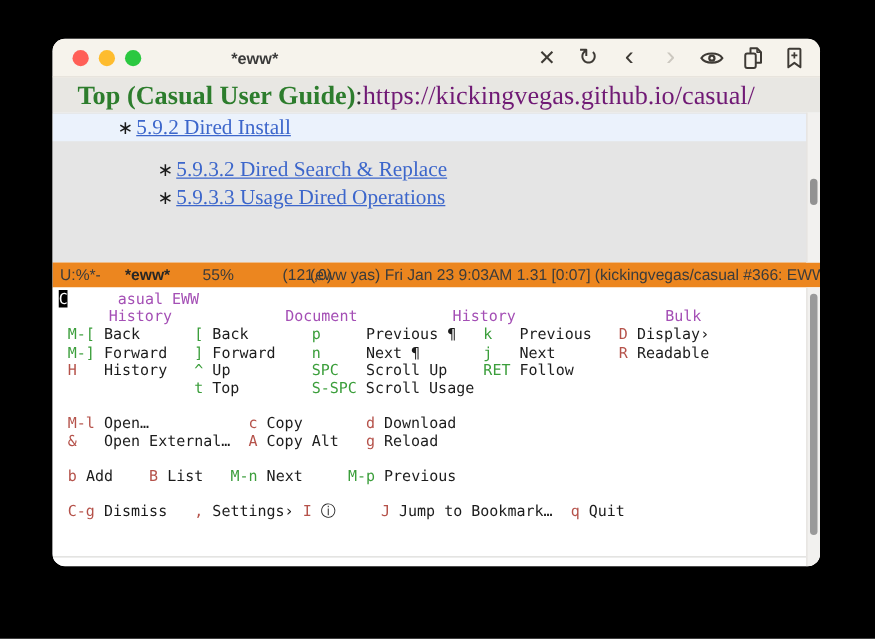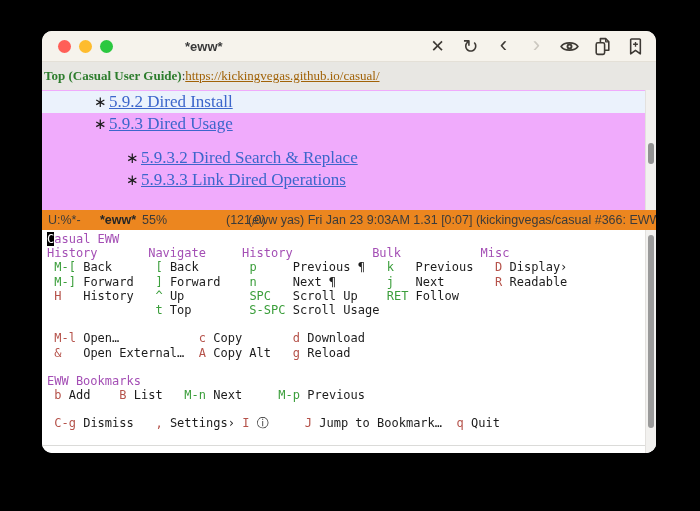--- a/index.html
+++ b/index.html
@@ -28,58 +28,58 @@
     display:flex;align-items:center;gap:12px;
   }
   .tool{width:21px;height:21px;display:flex;align-items:center;justify-content:center;
     color:#3e3a35;font-size:17px;line-height:1;}
   .tool.chev{font-size:22px;padding-bottom:3px;}
   .tool.disabled{color:#ccc8c0;}
   .tool svg{display:block;}
   
   .headerline{
     height:28px;background:#e8e7e3;display:flex;align-items:center;
-    padding:0 2px;white-space:nowrap;overflow:hidden;box-sizing:border-box;
-    font-family:"Liberation Serif",serif;font-size:13px;
+    padding:0 20px;white-space:nowrap;overflow:hidden;box-sizing:border-box;
+    font-family:"Liberation Serif",serif;font-size:21px;
   }
   .header-title{color:#2d7d2d;font-weight:700;}
   .header-sep{color:#333;}
-  .header-url{color:#a16207;text-decoration:underline;}
+  .header-url{color:#701a75;}
   
   .content{
-    position:relative;height:120px;background:#f0abfc;overflow:hidden;
+    position:relative;height:120px;background:#e5e5e5;overflow:hidden;
     font-family:"Liberation Serif",serif;font-size:17px;
   }
   .content-inner{padding-top:1px;}
   .c-row{height:22px;line-height:22px;white-space:nowrap;}
   .c-row.hl{background:#ebf2fc;}
   .c-gap{height:12px;}
   .bullet{display:inline-block;width:15px;margin-left:52px;color:#1a1a1a;font-size:15px;}
   .c-row.lvl2 .bullet{margin-left:84px;}
   a.ewwlink{color:#3c66cb;text-decoration:underline;cursor:pointer;}
   
   .modeline{
     position:relative;height:20px;background:#ec861f;overflow:hidden;
     font-size:12.5px;color:#3b3b3b;white-space:nowrap;
   }
   .modeline span{position:absolute;top:0;height:20px;line-height:20px;}
   .ml-status{left:6px;}
   .ml-buffer{left:58px;font-weight:700;color:#262626;}
-  .ml-pct{left:100px;}
+  .ml-pct{left:120px;}
   .ml-pos{left:174px;margin-left:10px;}
   .ml-info{left:206px;}
   
   .transient{
     position:relative;height:223px;background:#fff;overflow:hidden;
     font-family:"DejaVu Sans Mono","Liberation Mono",monospace;
     font-size:12px;line-height:14.2px;
   }
   .t-pre{padding:2px 0 0 5px;}
   .t-line{white-space:pre;height:14.2px;}
-  .seg-header{color:#a44fb5;}
+  .seg-header{color:#a44fb5;margin-left:40px;}
   .seg-key-green{color:#3b9e3b;}
   .seg-key-red{color:#b5524a;}
   .seg-plain{color:#1c1c1c;}
   .seg-cursor{background:#000;color:#fff;}
   .t-separator{position:absolute;left:0;top:215px;width:603px;height:1px;background:#dbdbd9;}
   
   .sb{
     position:absolute;left:603px;width:11px;background:#f2f1ef;
     border-left:1px solid #e3e1de;box-sizing:border-box;
   }
@@ -133,54 +133,50 @@
     <span class="header-title">Top (Casual User Guide)</span>
       <span class="header-sep">: </span>
       <span class="header-url">https://kickingvegas.github.io/casual/</span>
   </div>
 
   <div class="content">
     <div class="content-inner">
       <div class="c-row lvl1 hl">
         <span class="bullet">∗</span><a class="ewwlink">5.9.2 Dired Install</a>
       </div>
-      <div class="c-row lvl1">
-        <span class="bullet">∗</span><a class="ewwlink">5.9.3 Dired Usage</a>
-      </div>
       <div class="c-gap"></div>
       <div class="c-row lvl2">
         <span class="bullet">∗</span><a class="ewwlink">5.9.3.2 Dired Search &amp; Replace</a>
       </div>
       <div class="c-row lvl2">
-        <span class="bullet">∗</span><a class="ewwlink">5.9.3.3 Link Dired Operations</a>
+        <span class="bullet">∗</span><a class="ewwlink">5.9.3.3 Usage Dired Operations</a>
       </div>
     </div>
   </div>
 
   <div class="modeline" style="background: rgb(236, 134, 31);">
     <span class="ml-status">U:%*-</span>
     <span class="ml-buffer">*eww*</span>
     <span class="ml-pct">55%</span>
     <span class="ml-pos">(121,0)</span>
     <span class="ml-info">(eww yas) Fri Jan 23 9:03AM 1.31 [0:07] (kickingvegas/casual #366: EWW label b</span>
   </div>
 
   <div class="transient">
     <div class="t-pre" id="transient-pre">
         <div class="t-line"><span class="seg-cursor">C</span><span class="seg-header">asual EWW</span></div>
-        <div class="t-line"><span class="seg-header">History</span><span class="seg-plain">       </span><span class="seg-header">Navigate</span><span class="seg-plain">     </span><span class="seg-header">History</span><span class="seg-plain">           </span><span class="seg-header">Bulk</span><span class="seg-plain">           </span><span class="seg-header">Misc</span></div>
+        <div class="t-line"><span class="seg-header">History</span><span class="seg-plain">       </span><span class="seg-header">Document</span><span class="seg-plain">     </span><span class="seg-header">History</span><span class="seg-plain">           </span><span class="seg-header">Bulk</span><span class="seg-plain">           </span><span class="seg-header">Misc</span></div>
         <div class="t-line"><span class="seg-plain"> </span><span class="seg-key-green">M-[</span><span class="seg-plain"> </span><span class="seg-plain">Back</span><span class="seg-plain">      </span><span class="seg-key-green">[</span><span class="seg-plain"> </span><span class="seg-plain">Back</span><span class="seg-plain">       </span><span class="seg-key-green">p</span><span class="seg-plain">     </span><span class="seg-plain">Previous ¶</span><span class="seg-plain">   </span><span class="seg-key-green">k</span><span class="seg-plain">   </span><span class="seg-plain">Previous</span><span class="seg-plain">   </span><span class="seg-key-red">D</span><span class="seg-plain"> </span><span class="seg-plain">Display›</span></div>
         <div class="t-line"><span class="seg-plain"> </span><span class="seg-key-green">M-]</span><span class="seg-plain"> </span><span class="seg-plain">Forward</span><span class="seg-plain">   </span><span class="seg-key-green">]</span><span class="seg-plain"> </span><span class="seg-plain">Forward</span><span class="seg-plain">    </span><span class="seg-key-green">n</span><span class="seg-plain">     </span><span class="seg-plain">Next ¶</span><span class="seg-plain">       </span><span class="seg-key-green">j</span><span class="seg-plain">   </span><span class="seg-plain">Next</span><span class="seg-plain">       </span><span class="seg-key-red">R</span><span class="seg-plain"> </span><span class="seg-plain">Readable</span></div>
         <div class="t-line"><span class="seg-plain"> </span><span class="seg-key-red">H</span><span class="seg-plain">   </span><span class="seg-plain">History</span><span class="seg-plain">   </span><span class="seg-key-green">^</span><span class="seg-plain"> </span><span class="seg-plain">Up</span><span class="seg-plain">         </span><span class="seg-key-green">SPC</span><span class="seg-plain">   </span><span class="seg-plain">Scroll Up</span><span class="seg-plain">    </span><span class="seg-key-green">RET</span><span class="seg-plain"> </span><span class="seg-plain">Follow</span></div>
         <div class="t-line"><span class="seg-plain">               </span><span class="seg-key-green">t</span><span class="seg-plain"> </span><span class="seg-plain">Top</span><span class="seg-plain">        </span><span class="seg-key-green">S-SPC</span><span class="seg-plain"> </span><span class="seg-plain">Scroll Usage</span></div>
         <div class="t-line"> </div>
         <div class="t-line"><span class="seg-plain"> </span><span class="seg-key-red">M-l</span><span class="seg-plain"> </span><span class="seg-plain">Open…</span><span class="seg-plain">           </span><span class="seg-key-red">c</span><span class="seg-plain"> </span><span class="seg-plain">Copy</span><span class="seg-plain">       </span><span class="seg-key-red">d</span><span class="seg-plain"> </span><span class="seg-plain">Download</span></div>
         <div class="t-line"><span class="seg-plain"> </span><span class="seg-key-red">&amp;</span><span class="seg-plain">   </span><span class="seg-plain">Open External…</span><span class="seg-plain">  </span><span class="seg-key-red">A</span><span class="seg-plain"> </span><span class="seg-plain">Copy Alt</span><span class="seg-plain">   </span><span class="seg-key-red">g</span><span class="seg-plain"> </span><span class="seg-plain">Reload</span></div>
         <div class="t-line"> </div>
-        <div class="t-line"><span class="seg-header">EWW Bookmarks</span></div>
         <div class="t-line"><span class="seg-plain"> </span><span class="seg-key-red">b</span><span class="seg-plain"> </span><span class="seg-plain">Add</span><span class="seg-plain">    </span><span class="seg-key-red">B</span><span class="seg-plain"> </span><span class="seg-plain">List</span><span class="seg-plain">   </span><span class="seg-key-green">M-n</span><span class="seg-plain"> </span><span class="seg-plain">Next</span><span class="seg-plain">     </span><span class="seg-key-green">M-p</span><span class="seg-plain"> </span><span class="seg-plain">Previous</span></div>
         <div class="t-line"> </div>
         <div class="t-line"><span class="seg-plain"> </span><span class="seg-key-red">C-g</span><span class="seg-plain"> </span><span class="seg-plain">Dismiss</span><span class="seg-plain">   </span><span class="seg-key-red">,</span><span class="seg-plain"> </span><span class="seg-plain">Settings›</span><span class="seg-plain"> </span><span class="seg-key-red">I</span><span class="seg-plain"> </span><span class="seg-plain">ⓘ</span><span class="seg-plain">     </span><span class="seg-key-red">J</span><span class="seg-plain"> </span><span class="seg-plain">Jump to Bookmark…</span><span class="seg-plain">  </span><span class="seg-key-red">q</span><span class="seg-plain"> </span><span class="seg-plain">Quit</span></div>
       </div>
     <div class="t-separator"></div>
   </div>
 
   <div class="sb sb-top">
     <div class="sb-thumb"></div>
   </div>

